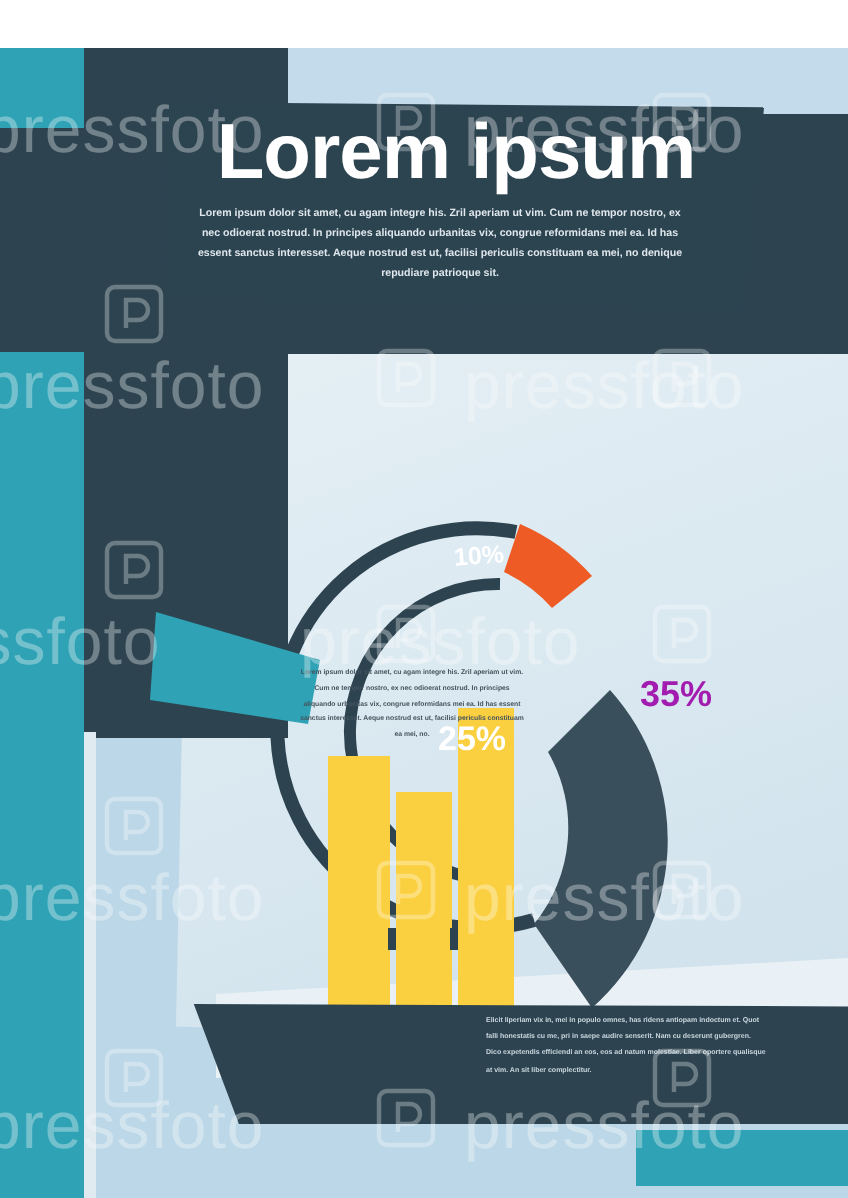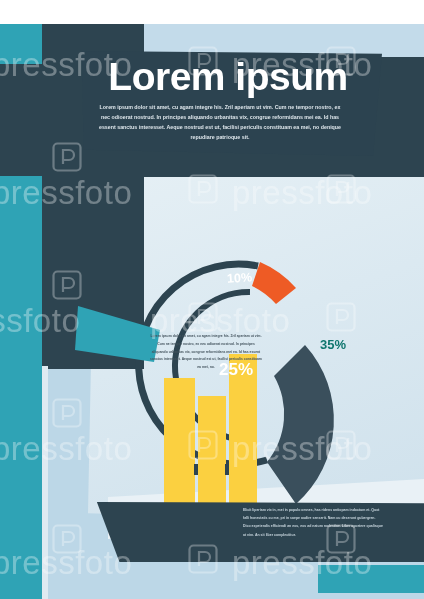--- a/index.html
+++ b/index.html
@@ -45,21 +45,21 @@
 
   
   .chart{position:absolute;left:62px;top:198px;width:310px;height:290px;}
   .chart svg{position:absolute;left:0;top:0;overflow:visible;}
 
   .center-text{position:absolute;left:150px;top:309px;width:112px;
       color:#43535d;font-size:3.4px;line-height:2.3;text-align:center;font-weight:bold;}
 
   .lbl{position:absolute;color:#fff;font-weight:bold;}
   .lbl-10{left:227px;top:247px;font-size:12.5px;transform:rotate(-4deg);}
-  .lbl-35{left:320px;top:313px;font-size:13px;color:#0f766e;}
+  .lbl-35{left:320px;top:313px;font-size:18px;color:#a21caf;}
   .lbl-25{left:219px;top:336px;font-size:17px;}
 
   
   .bar{position:absolute;background:#fbd040;}
   .bar-sep{position:absolute;background:#2d4450;width:4px;height:11px;}
 
   
   .wm{position:absolute;color:#ffffff;opacity:.33;font-size:33px;letter-spacing:.5px;
       font-weight:300;pointer-events:none;white-space:nowrap;}
   .wmlogo{position:absolute;pointer-events:none;opacity:.30;}

